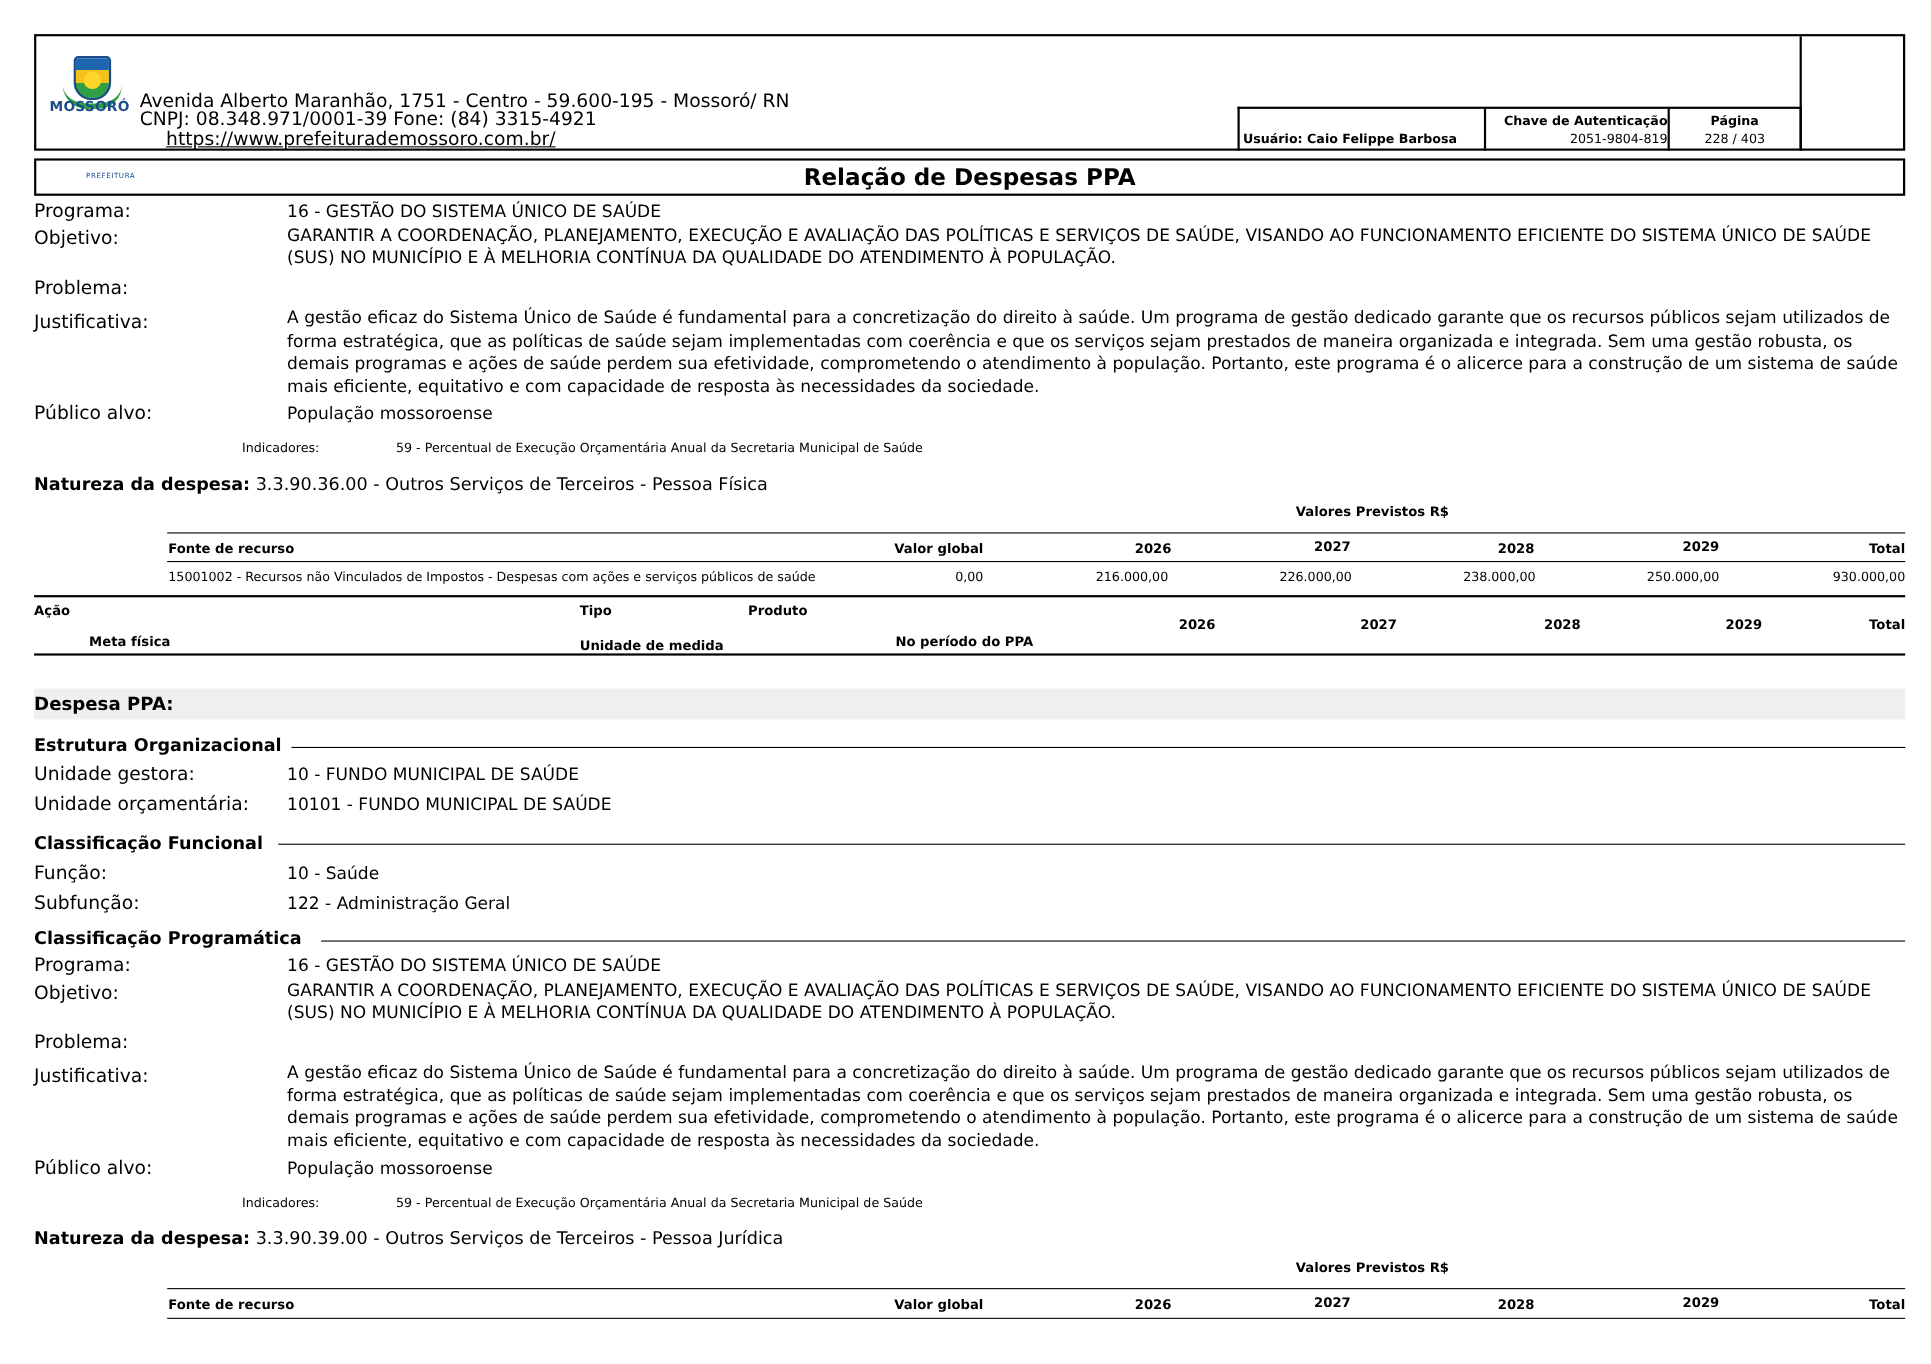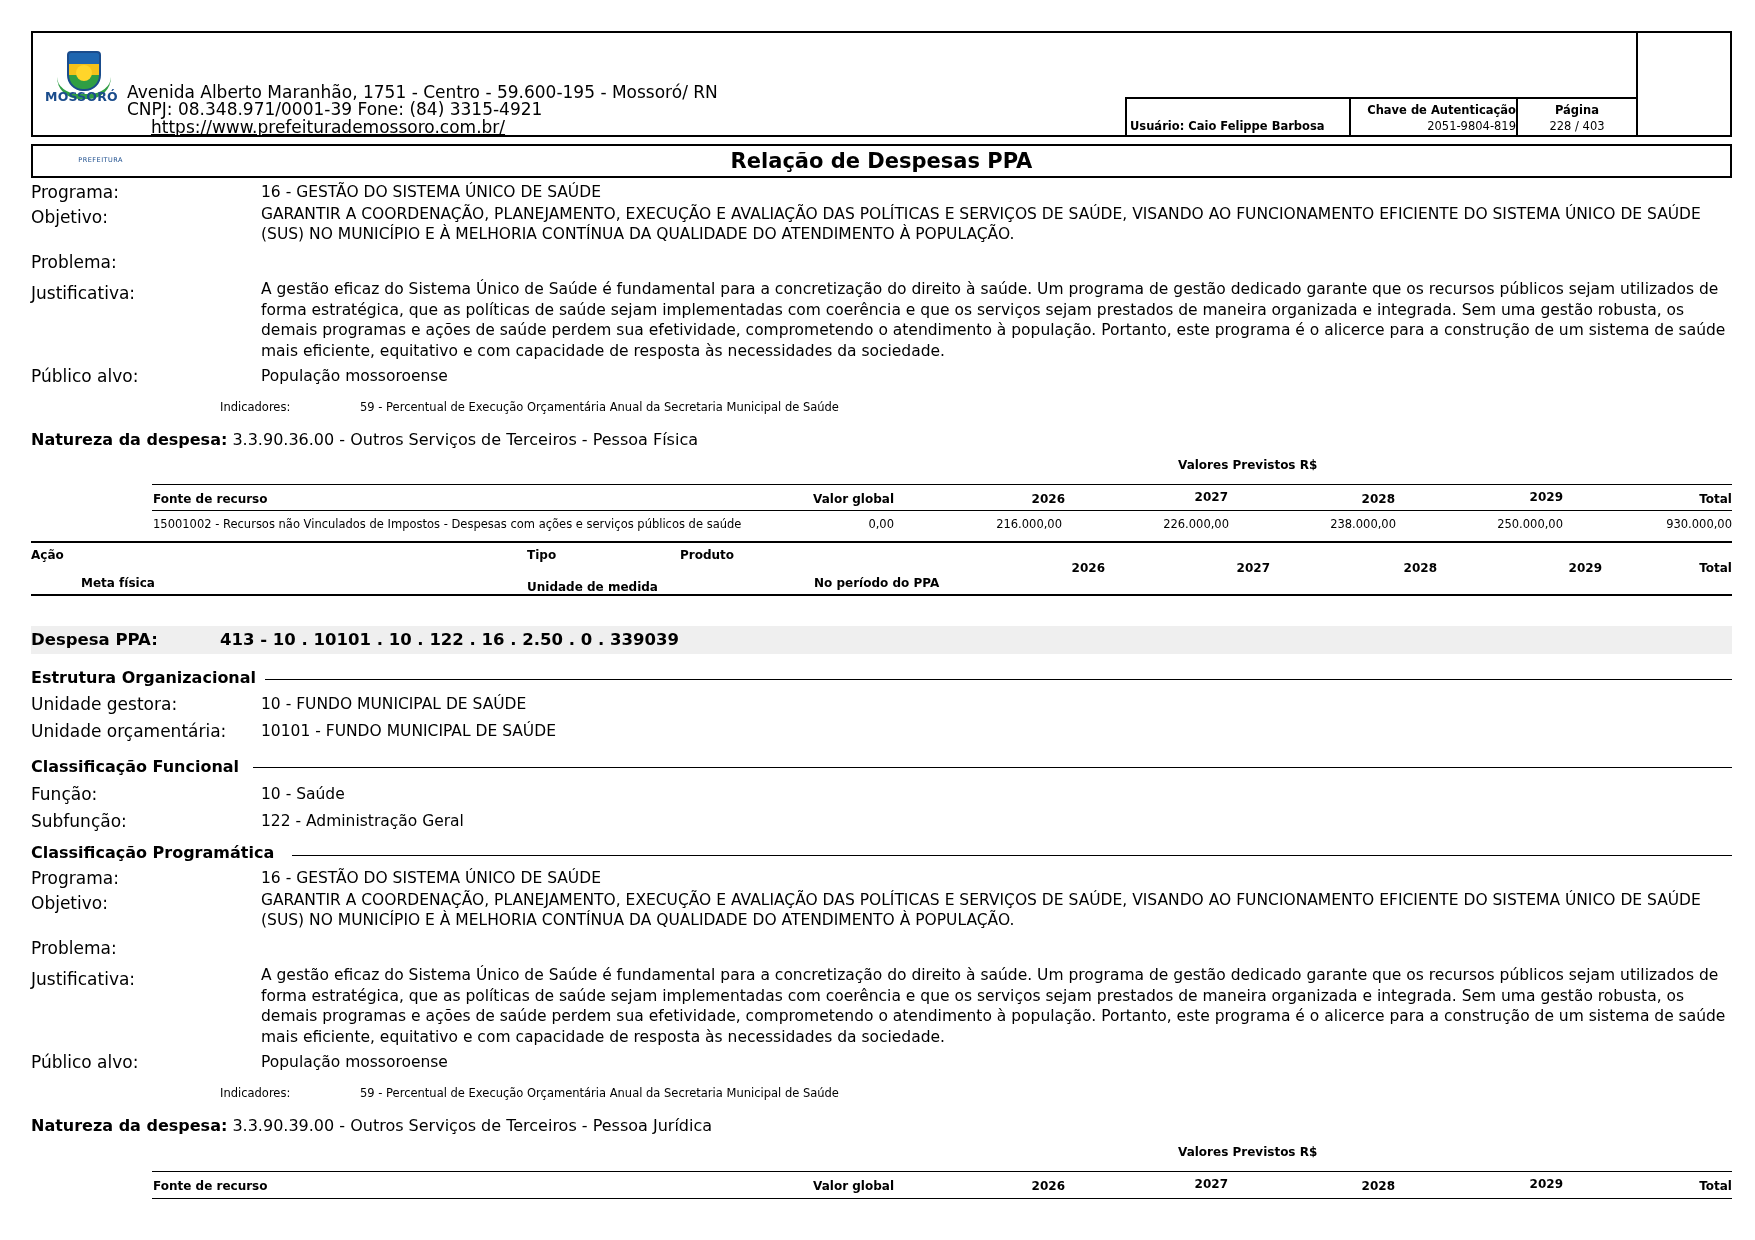--- a/index.html
+++ b/index.html
@@ -136,21 +136,20 @@
 <div class="abs thead-small" style="left:814px; top:576px">No período do PPA</div>
 <div class="abs thead-small r" style="left:1005px; top:561px; width:100px">2026</div>
 <div class="abs thead-small r" style="left:1170px; top:561px; width:100px">2027</div>
 <div class="abs thead-small r" style="left:1337px; top:561px; width:100px">2028</div>
 <div class="abs thead-small r" style="left:1502px; top:561px; width:100px">2029</div>
 <div class="abs thead-small r" style="left:1632px; top:561px; width:100px">Total</div>
 <div class="abs rule2" style="left:31px; top:594px; width:1701px"></div>
 
 <div id="despesa-bar" class="abs">
   <span class="k">Despesa PPA:</span>
-  <span class="v">413 - 10 . 10101 . 10 . 122 . 16 . 2.50 . 0 . 339039</span>
 </div>
 
 <div class="abs section-hd" style="top:668px">Estrutura Organizacional</div>
 <div class="abs hr" style="left:265px; top:679px; width:1467px"></div>
 <div class="abs lbl-l" style="top:694px">Unidade gestora:</div>
 <div class="abs val-r" style="top:694px">10 - FUNDO MUNICIPAL DE SAÚDE</div>
 <div class="abs lbl-l" style="top:721px">Unidade orçamentária:</div>
 <div class="abs val-r" style="top:721px">10101 - FUNDO MUNICIPAL DE SAÚDE</div>
 
 <div class="abs section-hd" style="top:757px">Classificação Funcional</div>

